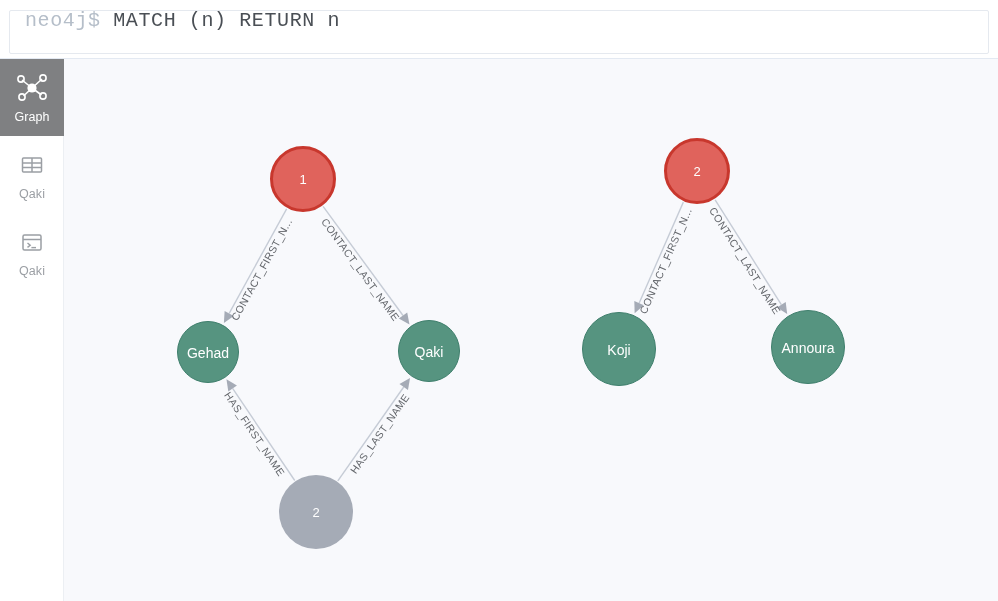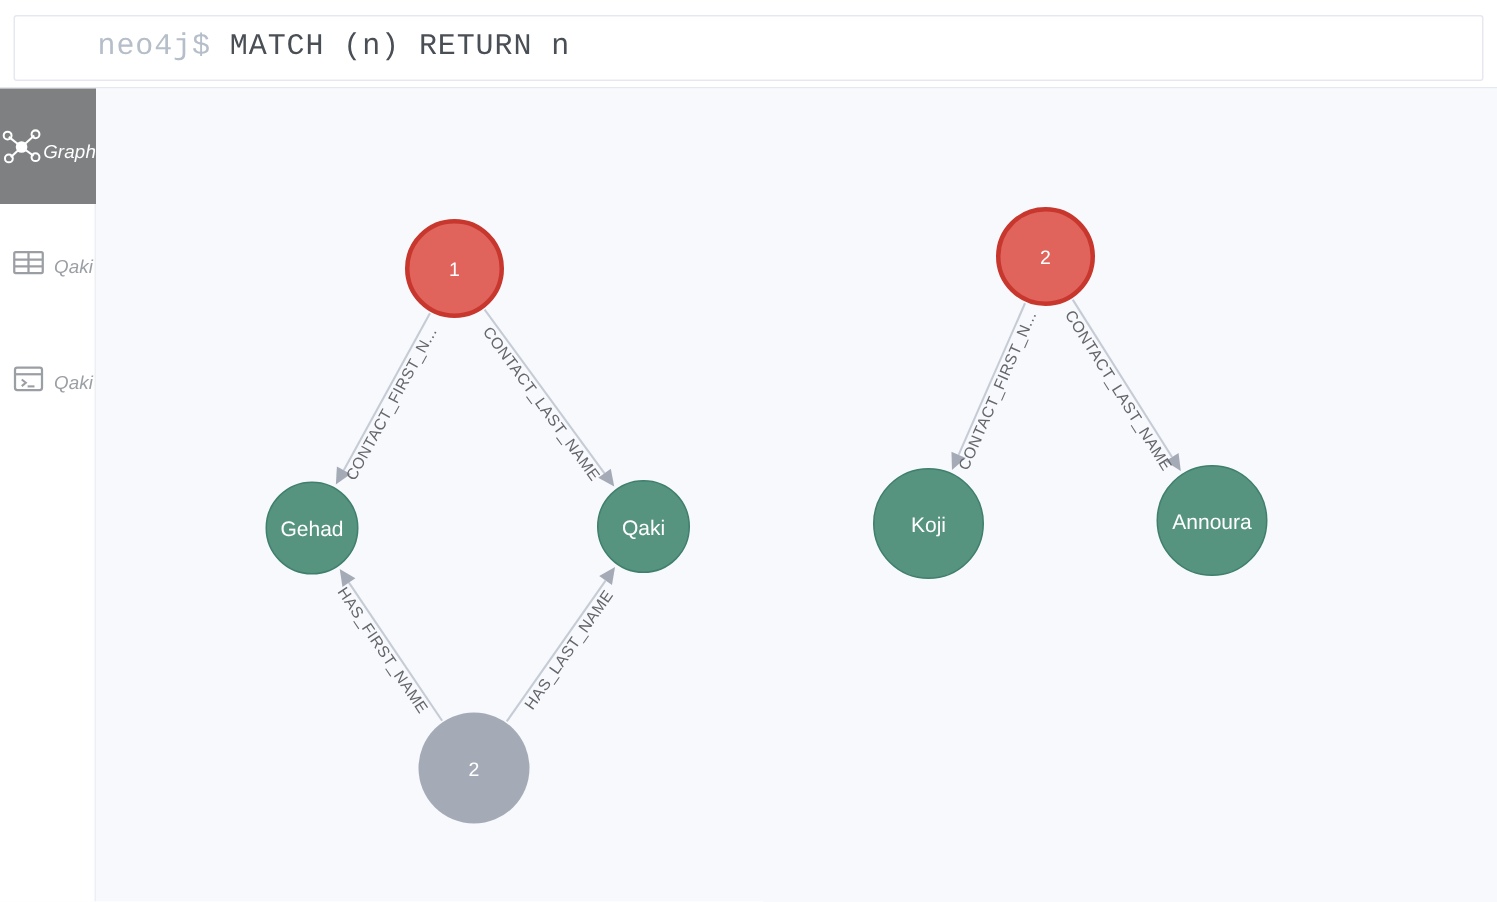--- a/index.html
+++ b/index.html
@@ -16,21 +16,21 @@
   #editor-bar {
     position: absolute; left: 0; top: 0; width: 998px; height: 59px;
     background: #ffffff;
     border-bottom: 1px solid #e3e9f2;
   }
   #editor-box {
     position: absolute; left: 9px; top: 10px; width: 980px; height: 44px;
     background: #ffffff;
     border: 1px solid #e5e9ef;
     border-radius: 2px;
-    display: flex; align-items: center; padding-left: 40px;
+    display: flex; align-items: flex-start;
   }
   #editor-text {
     font-family: "Liberation Mono", "DejaVu Sans Mono", monospace;
     font-size: 20px;
     letter-spacing: 0.6px;
     white-space: pre;
     padding-left: 15px;
     line-height: 1;
   }
   #editor-text .prompt { color: #b5bec9; }
@@ -39,26 +39,25 @@
   
   #sidebar {
     position: absolute; left: 0; top: 59px; width: 64px; height: 542px;
     background: #ffffff;
     border-right: 1px solid #eceff3;
     z-index: 5;
   }
   .side-item {
     position: relative;
     width: 64px; height: 77px;
-    display: flex; flex-direction: row;
+    display: flex; flex-direction: column;
     align-items: center; justify-content: center;
     color: #9b9fa4;
     cursor: pointer;
     user-select: none;
-    font-style: italic;
   }
   .side-item .side-label {
     font-size: 12.5px;
     margin-top: 6px;
     color: #9b9fa4;
     letter-spacing: 0.1px;
   }
   .side-item .side-icon { width: 34px; height: 32px; display:block; }
   .side-item.active { background: #7f8082; }
   .side-item.active .side-label { color: #ffffff; }

